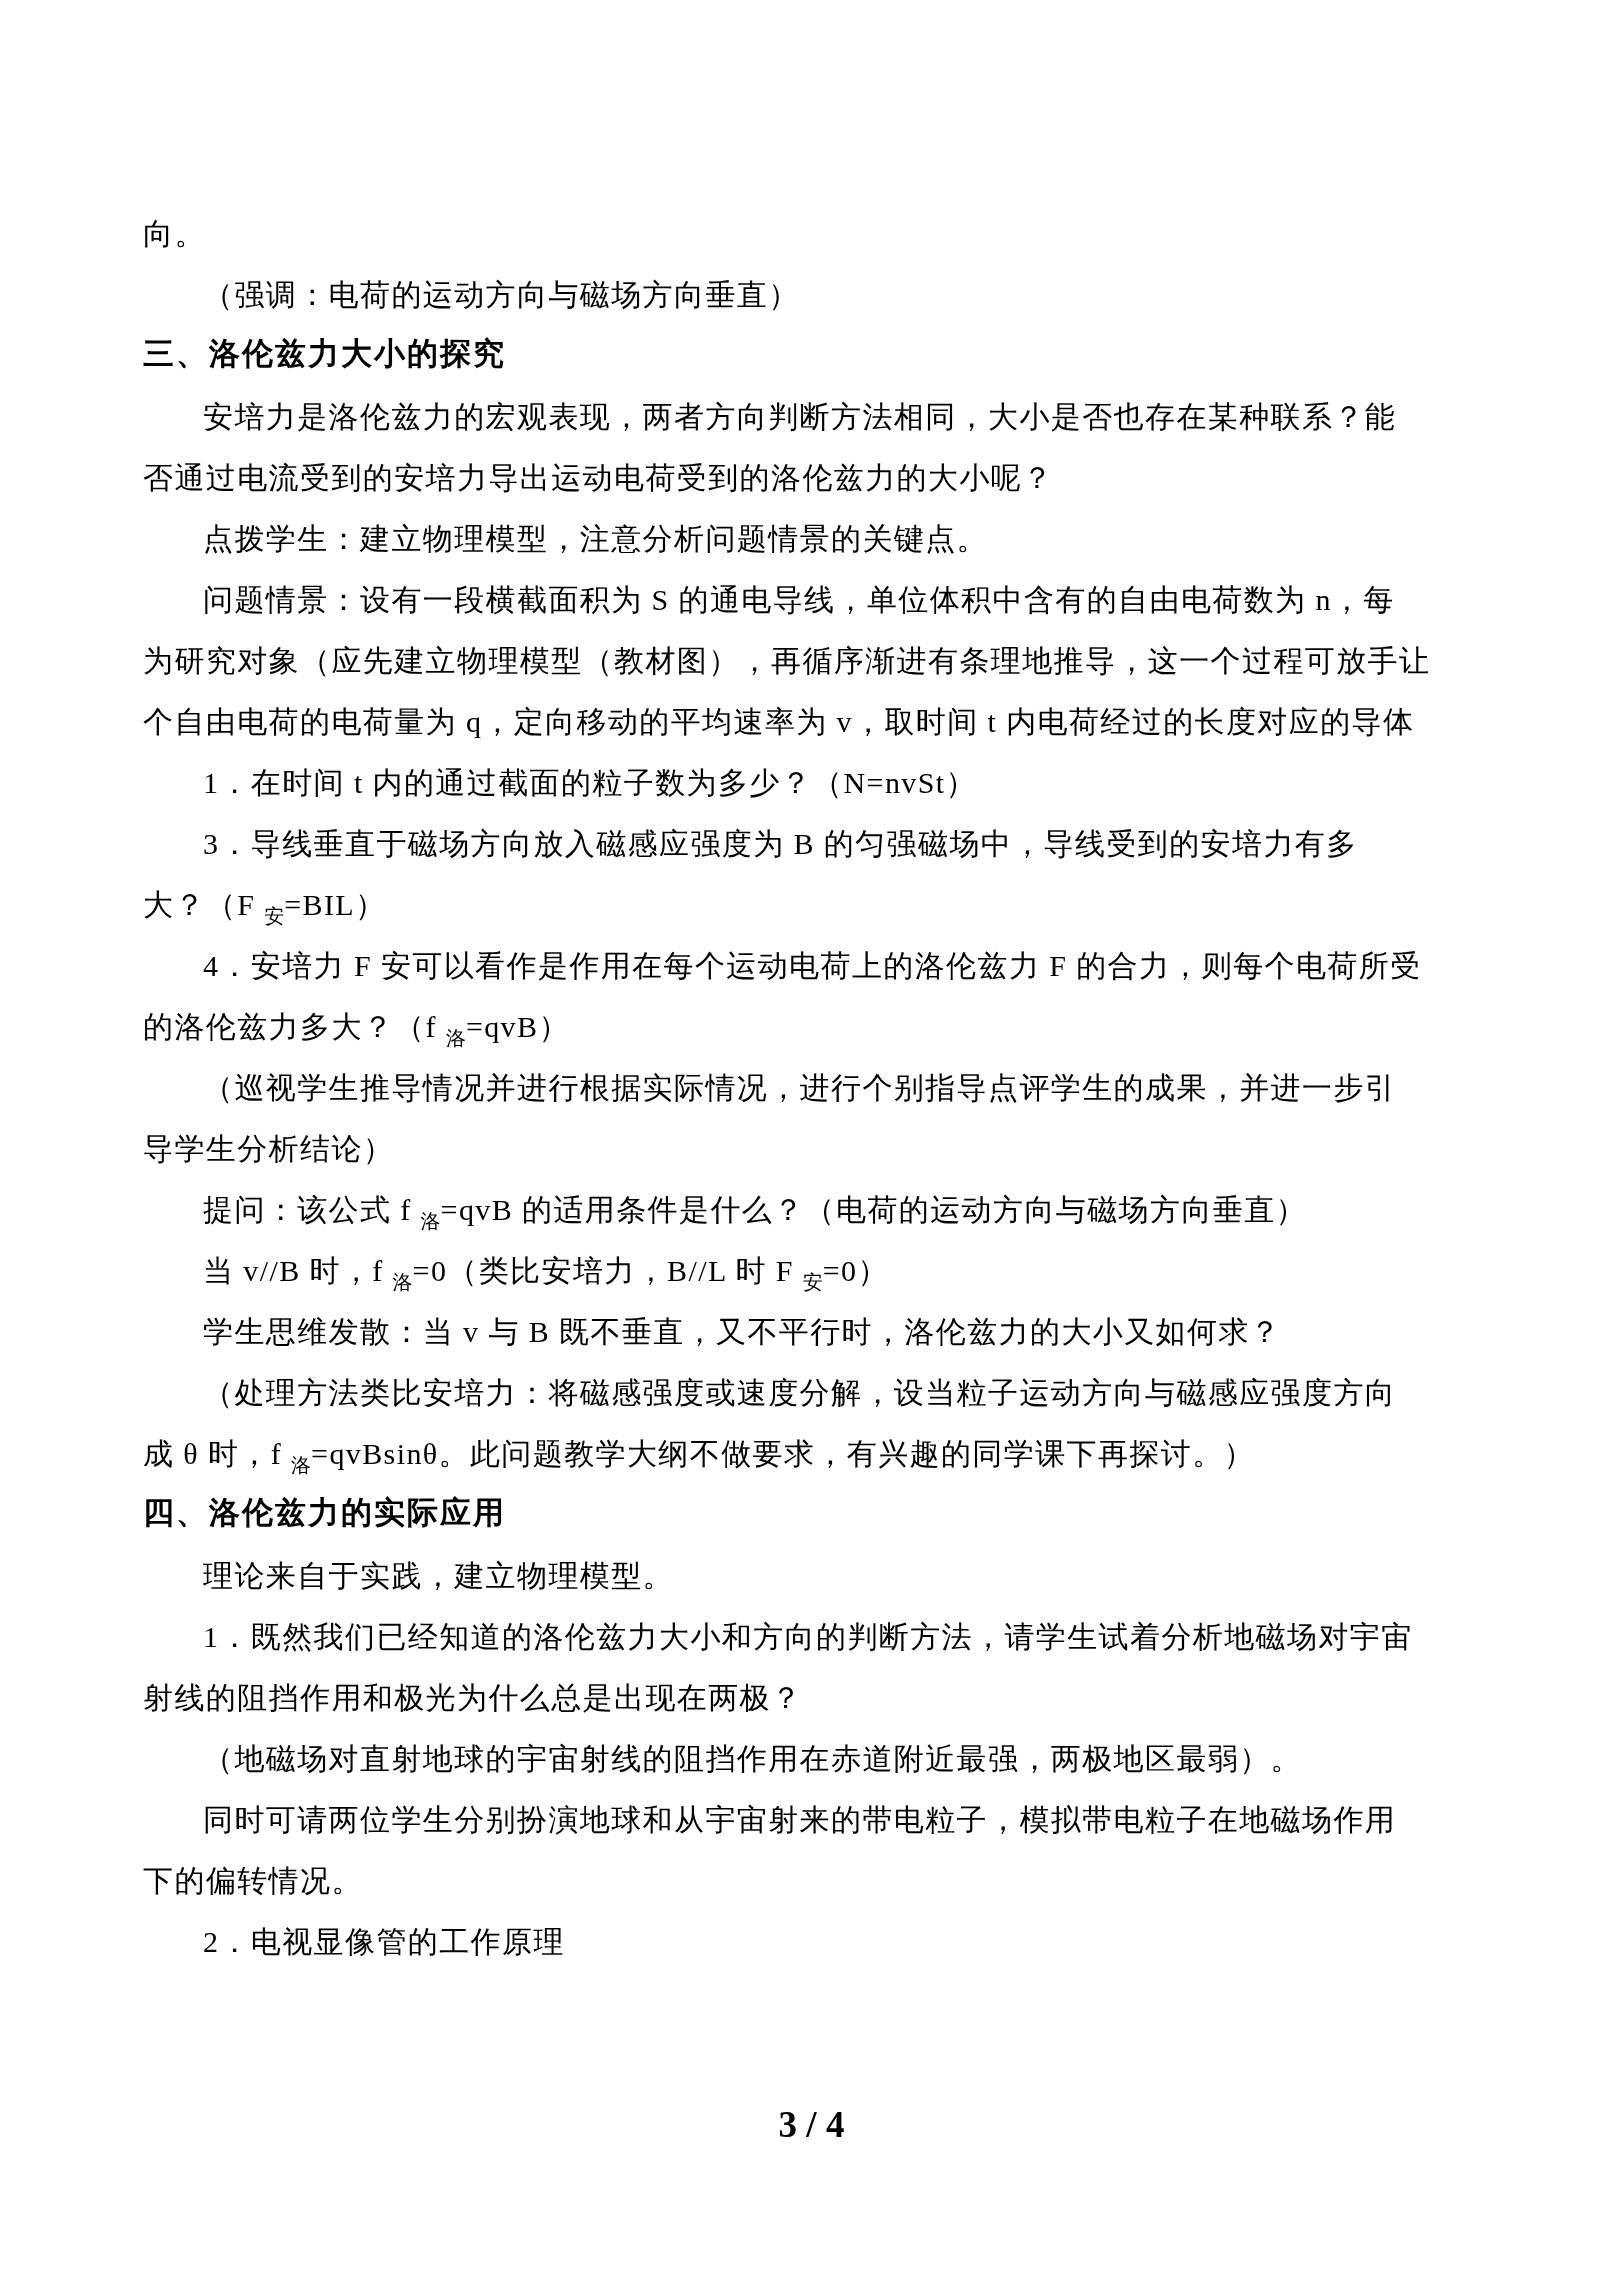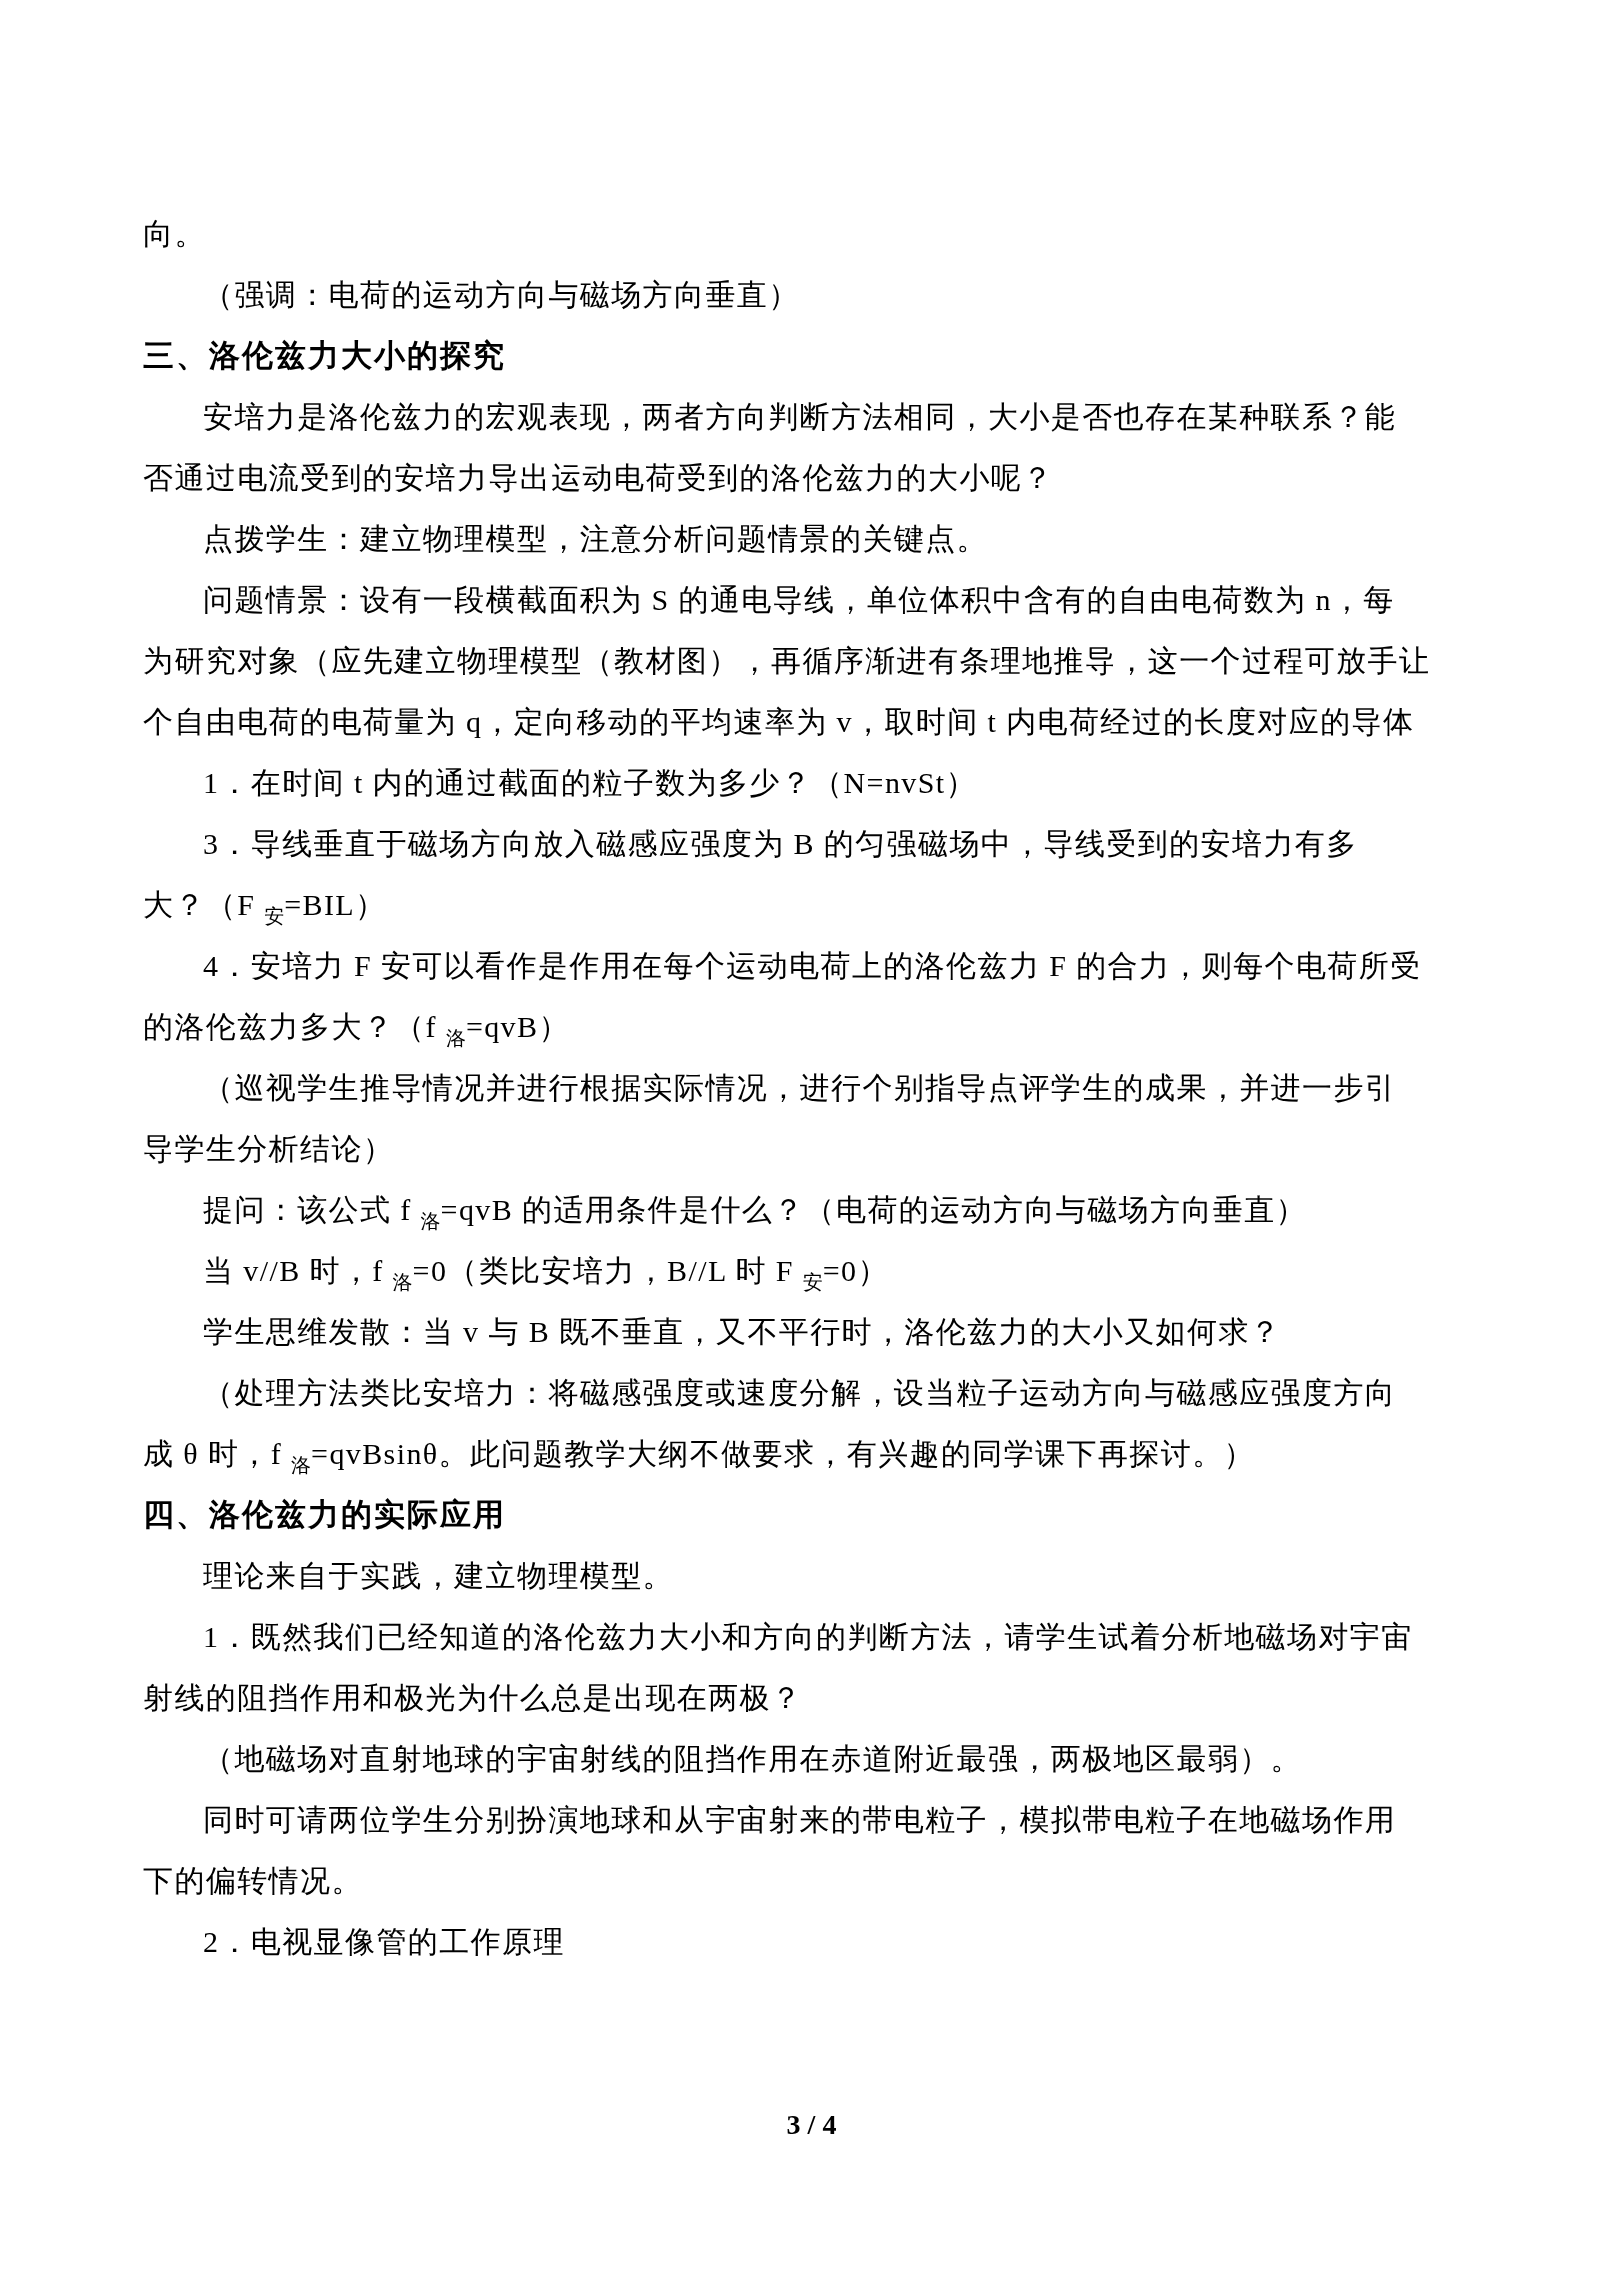--- a/index.html
+++ b/index.html
@@ -27,38 +27,38 @@
     line-height: 61px;
     font-size: 30px;
     letter-spacing: 1.4px;
     white-space: nowrap;
   }
   .line.indent {
     padding-left: 60px;
   }
   .line.heading {
     font-weight: bold;
-    font-family: Liberation Sans, sans-serif;
+    font-family: Liberation Mono, monospace;
     font-size: 31px;
     letter-spacing: 2px;
   }
   .subs {
     font-size: 20px;
     vertical-align: -8.2px;
     letter-spacing: 0;
   }
   .footer {
     position: absolute;
     left: 0;
     top: 2094px;
     width: 100%;
     height: 61px;
     line-height: 61px;
     text-align: center;
-    font-size: 28px;
+    font-size: 37px;
     font-weight: bold;
     font-family: "Liberation Serif", "DejaVu Serif", serif;
   }
 </style>
 </head>
 <body>
 
 <div class="page">
   <div class="doc">
       <div class="line body"><span>向。</span></div>

